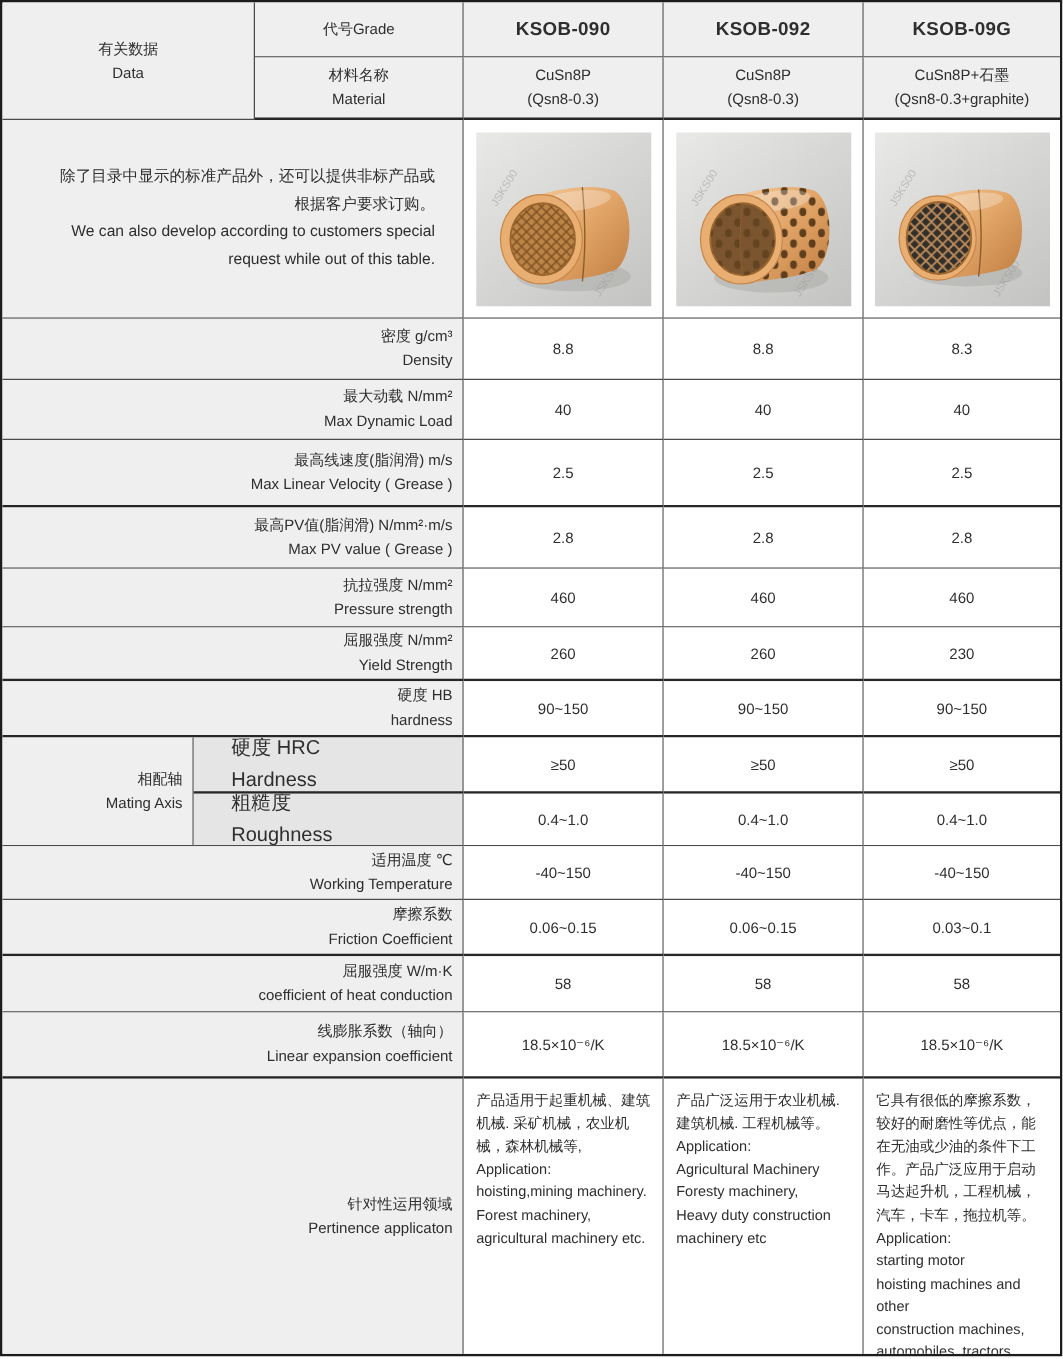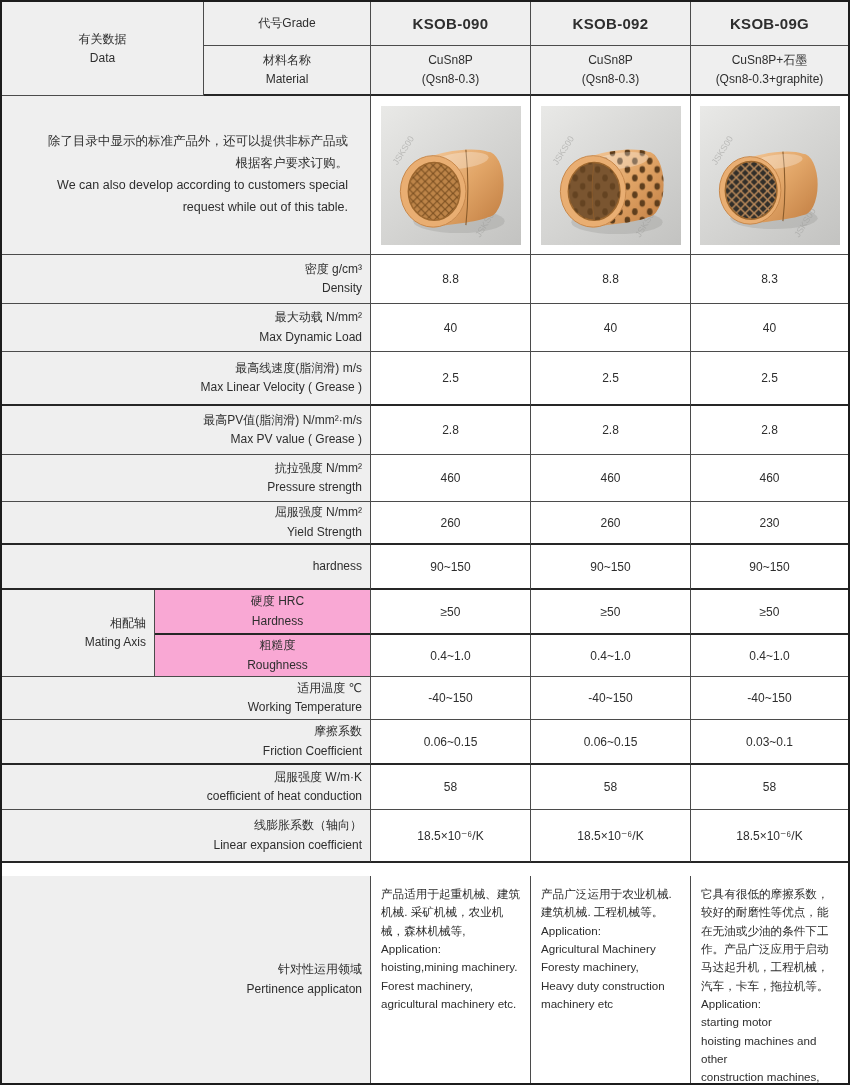--- a/index.html
+++ b/index.html
@@ -8,24 +8,24 @@
   .grid{
     position:absolute;left:0;top:0;box-sizing:border-box;
     width:850px;height:1085px;border:2px solid #1c1c1c;
     display:grid;
     grid-template-columns:153px 49px 167px 160px 160px 1fr;
     grid-template-rows:44px 50px 159px 49px 48px 54px 49px 47px 43px 45px 45px 42px 43px 45px 45px 53px 1fr;
   }
   .c{box-sizing:border-box;border-right:1px solid #4b4b4b;border-bottom:1px solid #4b4b4b;
      display:flex;flex-direction:column;justify-content:center;overflow:hidden;}
   .nr{border-right:none;}
-  .nb{border-bottom:none;margin-top:13px;}
+  .nb{border-bottom:none;}
   .bb2{border-bottom-width:2px;border-bottom-color:#262626;}
   .lab{background:#efefef;padding-left:37px;padding-right:8px;font-size:12px;line-height:1.6;text-align:right;}
-  .sublab{background:#f9a8d4;padding-left:30px;font-size:12px;line-height:1.6;align-items:center;}
+  .sublab{background:#e5e5e5;padding-left:30px;font-size:16px;line-height:1.6;}
   .hd{background:#efefef;align-items:center;text-align:center;font-size:12px;line-height:1.55;}
   .grade{font-weight:bold;font-size:15px;letter-spacing:.3px;}
   .val{background:#fff;align-items:center;text-align:right;font-size:12px;}
   .pre{white-space:pre-line;}
   .intro{background:#efefef;padding:10px 22px 10px 38px;font-size:12.5px;line-height:1.75;text-align:right;}
   .photo-cell{background:#fff;align-items:center;justify-content:center;padding:9px;}
   .photo{width:140px;height:139px;background:linear-gradient(140deg,#e9e9e7 0%,#d7d7d5 45%,#c3c3c1 100%);}
   .photo svg{display:block;width:100%;height:100%;}
   .app{background:#fff;align-items:flex-start;justify-content:flex-start;text-align:left;
        padding:9px 8px 6px 10px;font-size:11.6px;line-height:1.58;}
@@ -179,20 +179,21 @@
 
     <div class="c lab bb2" style="grid-area:9/1/10/4">
       <div>屈服强度 N/mm²</div>
       <div>Yield Strength</div>
     </div>
     <div class="c val bb2" style="grid-area:9/4/10/5">260</div>
     <div class="c val bb2" style="grid-area:9/5/10/6">260</div>
     <div class="c val bb2 nr" style="grid-area:9/6/10/7">230</div>
 
     <div class="c lab bb2" style="grid-area:10/1/11/4">
+      <div>硬度 HB</div>
       <div>hardness</div>
     </div>
     <div class="c val bb2" style="grid-area:10/4/11/5">90~150</div>
     <div class="c val bb2" style="grid-area:10/5/11/6">90~150</div>
     <div class="c val bb2 nr" style="grid-area:10/6/11/7">90~150</div>
 
     <div class="c lab" style="grid-area:11/1/13/2">
       <div>相配轴</div>
       <div>Mating Axis</div>
     </div>

